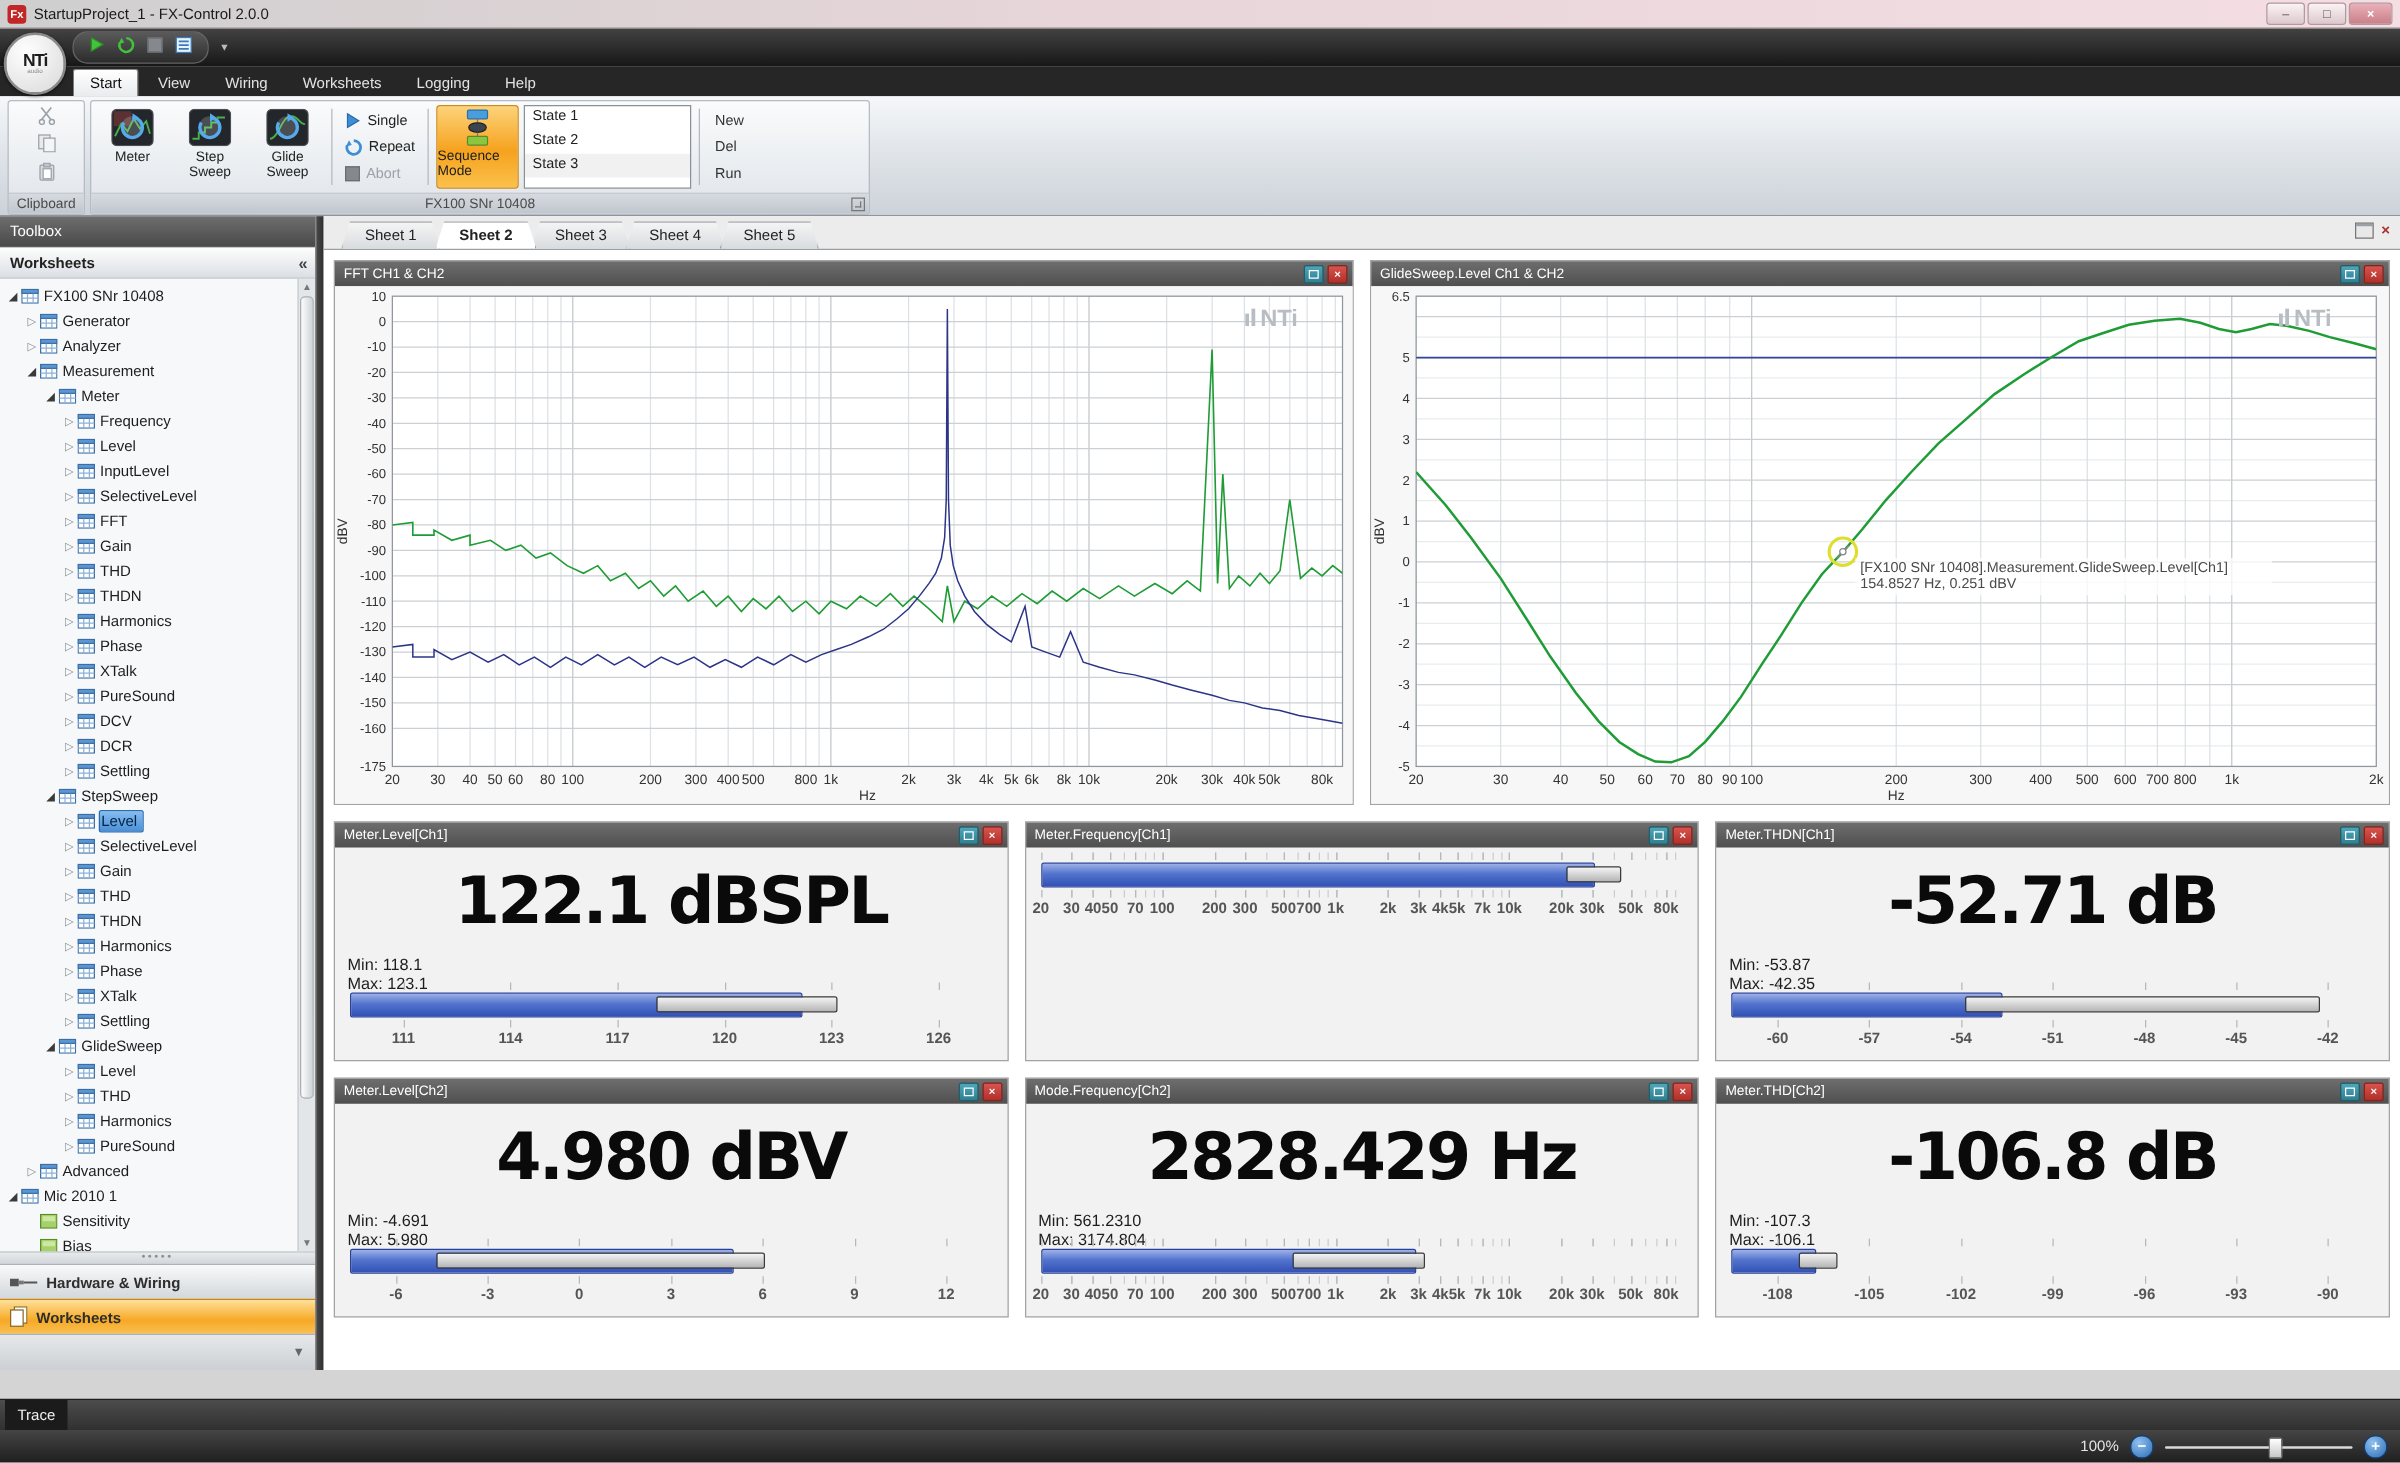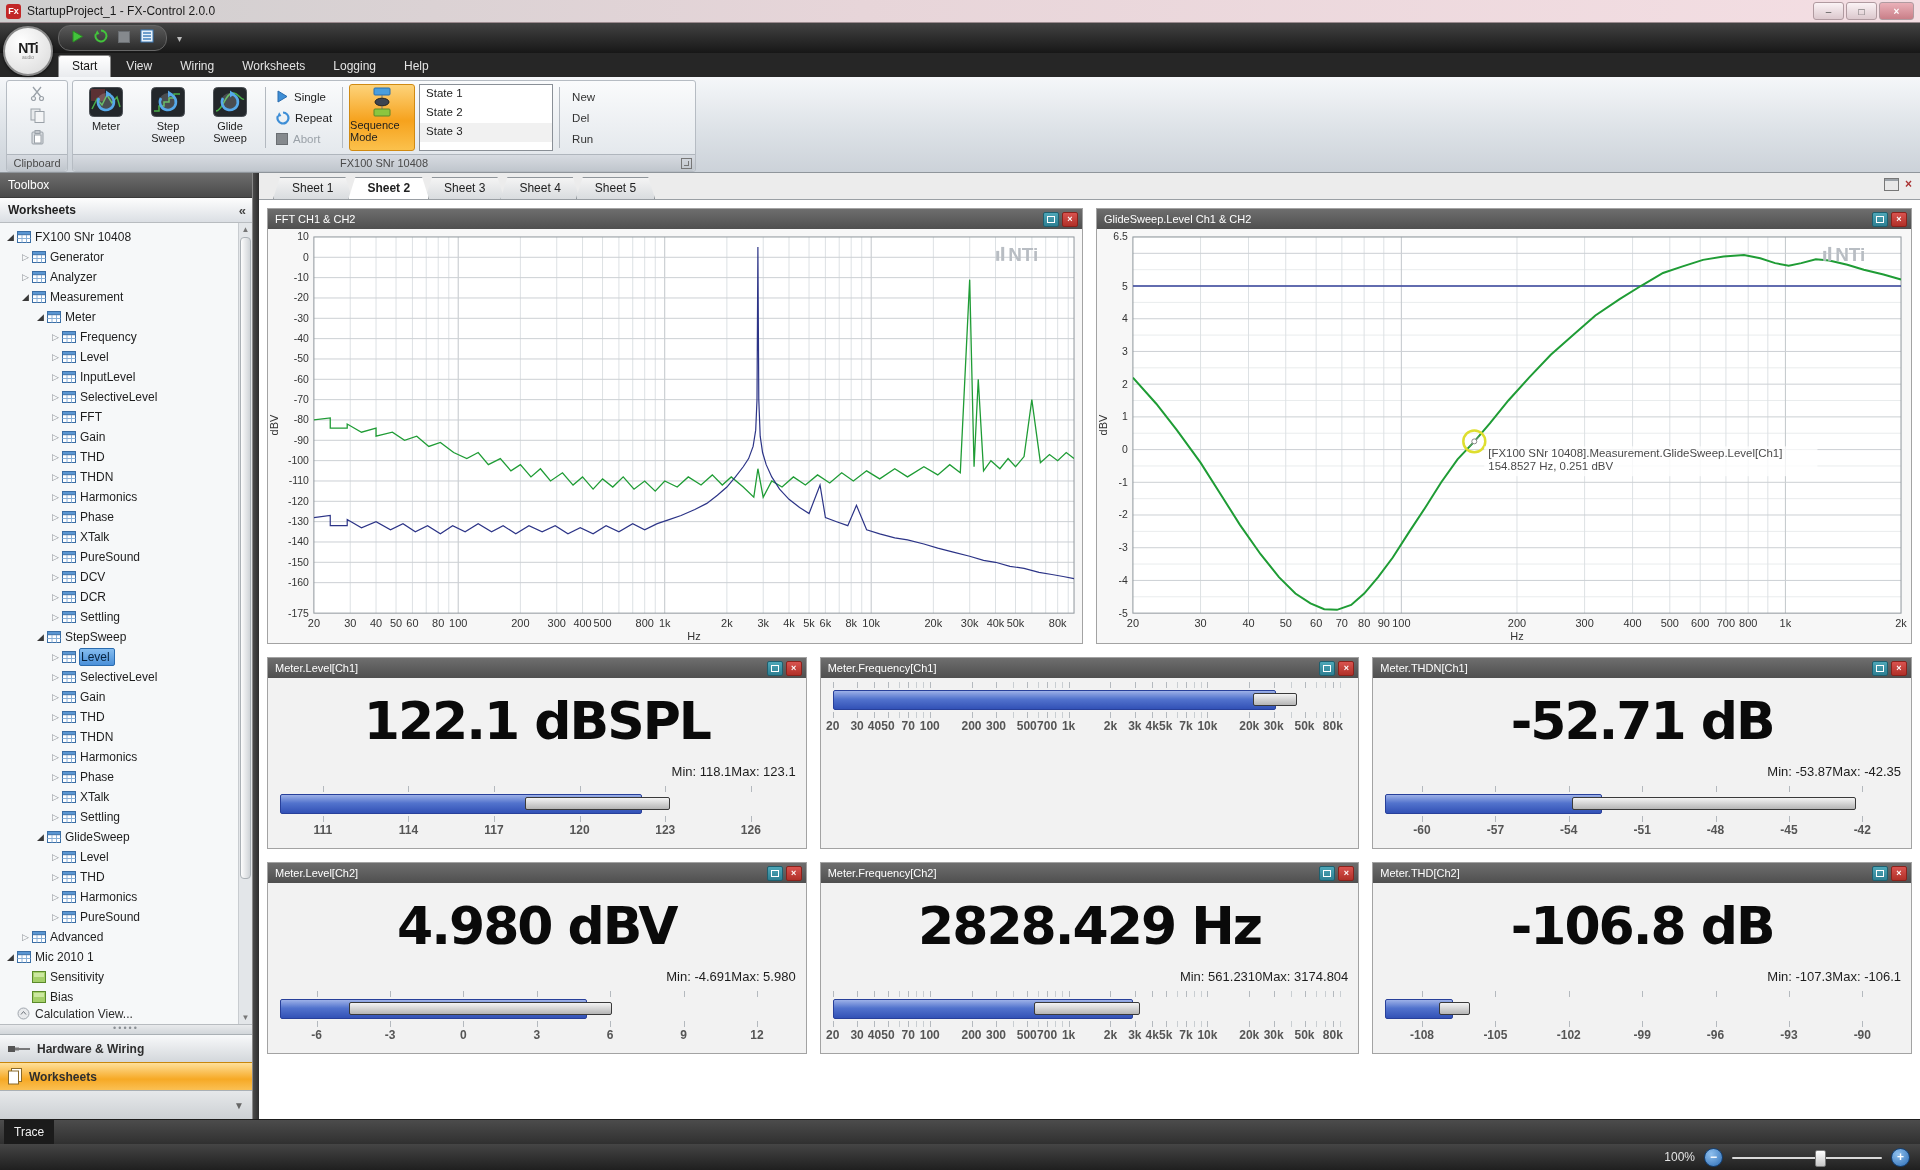--- a/index.html
+++ b/index.html
@@ -94,32 +94,32 @@
   .pbtns{margin-left:auto;display:flex;gap:3px;}
   .hbtn{width:14px;height:13px;border-radius:2px;font-size:9px;display:flex;align-items:center;justify-content:center;color:#fff;}
   .hbtn.float{background:linear-gradient(#4ea7b8,#2e7f92);border:1px solid #1e5f6e;}
   .hbtn.float i{width:6px;height:5px;border:1px solid #fff;display:block;}
   .hbtn.close{background:linear-gradient(#d9534f,#b03028);border:1px solid #8a221c;font-weight:bold;}
   .pbody{flex:1;min-height:0;background:#f7f7f7;}
   .pbody svg{width:100%;height:100%;display:block;}
 
   .meter-grid{display:grid;grid-template-columns:1fr 1fr 1fr;grid-template-rows:192px 192px;gap:13px;}
   .meter-value{height:86px;display:flex;align-items:center;justify-content:center;font-family:"DejaVu Sans",sans-serif;font-weight:700;font-size:52px;color:#0a0a0a;letter-spacing:-2px;white-space:nowrap;}
-  .minmax{display:flex;justify-content:flex-end;padding:0 10px;font-size:13px;color:#1d1d1d;height:18px;}
+  .minmax{display:flex;justify-content:space-between;padding:0 10px;font-size:13px;color:#1d1d1d;height:18px;flex-direction:column;}
   .barwrap{position:relative;margin:4px 12px 0;height:56px;}
   .mt{position:absolute;width:1px;background:#b4b9be;}
   .mt.top{top:0;height:6px;}
   .mt.bot{top:30px;height:6px;}
   .mt.minor{background:#c9ced2;}
   .mfill{position:absolute;top:8px;left:0;height:18px;background:linear-gradient(#9db1e8,#5273cd 45%,#3251b6);border:1px solid #28409a;border-radius:2px;}
   .mrange{position:absolute;top:11px;height:11px;background:linear-gradient(#f4f4f4,#b5b5b5);border:1px solid #3a3a3a;border-radius:2px;}
   .mlabel{position:absolute;top:37px;transform:translateX(-50%);font-size:12px;color:#555;}
 
   
-  .tracebar{height:24px;background:linear-gradient(#4c4c4c,#303030);display:flex;align-items:center;border-top:1px solid #1d1d1d;}
+  .tracebar{height:24px;background:linear-gradient(#4c4c4c,#303030);display:flex;align-items:center;border-top:1px solid #1d1d1d;margin-top:23px;}
   .trace-tab{background:#1b1b1b;color:#f0f0f0;font-size:12px;height:24px;line-height:24px;padding:0 10px;margin-left:4px;}
   .statusbar{height:26px;background:linear-gradient(#454545,#1f1f1f);display:flex;align-items:center;position:relative;}
   .zoomctl{position:absolute;right:10px;display:flex;align-items:center;gap:9px;}
   .zoom-label{color:#e4e4e4;font-size:12px;}
   .zbtn{width:17px;height:17px;border-radius:50%;background:radial-gradient(circle at 35% 30%,#8fc0ee,#2d6db5);border:1px solid #123f73;color:#fff;font-size:12px;font-weight:bold;display:flex;align-items:center;justify-content:center;line-height:15px;}
   .zslider{width:150px;height:17px;position:relative;}
   .zslider .ztrack{position:absolute;left:0;right:0;top:8px;height:2px;background:#d9d9d9;border-radius:1px;}
   .zslider .zthumb{position:absolute;left:55%;top:1px;width:9px;height:15px;background:linear-gradient(#ffffff,#c6c6c6);border:1px solid #7a7a7a;border-radius:2px;}
 </style>
 </head>
@@ -1337,21 +1337,21 @@
                 <b class="mlabel" style="left: 78.5714%;">9</b>
                 <i class="mt top" style="left: 92.8571%;"></i>
                 <i class="mt bot" style="left: 92.8571%;"></i>
                 <b class="mlabel" style="left: 92.8571%;">12</b>
                 <span class="mfill" style="left: 0%; width: 59.4286%;"></span>
                 <span class="mrange" style="left: 13.3762%; width: 50.8143%;"></span>
               </div>
             </div>
             <div class="panel meter-panel">
               <div class="phead">
-                <span class="ptitle">Meter.Frequency[Ch2]</span>
+                <span class="ptitle">Mode.Frequency[Ch2]</span>
                 <span class="pbtns">
                   <span class="hbtn float">
                     <i></i>
                   </span>
                   <span class="hbtn close">×</span>
                 </span>
               </div>
               <div class="meter-value">2828.429 Hz</div>
               <div class="minmax">
                 <span>Min: 561.2310</span>

